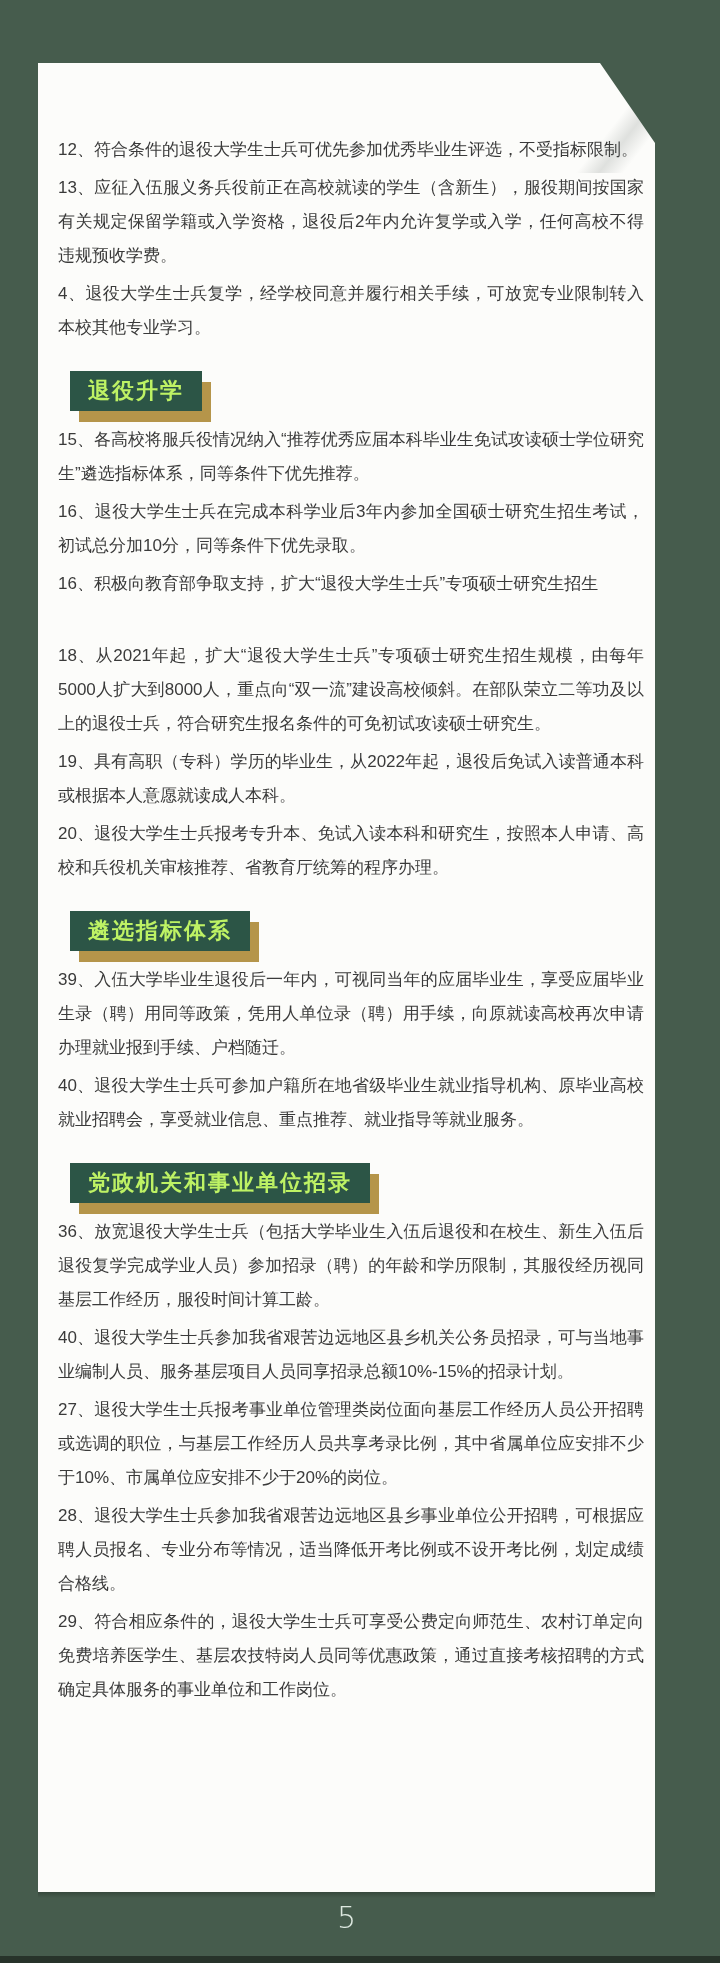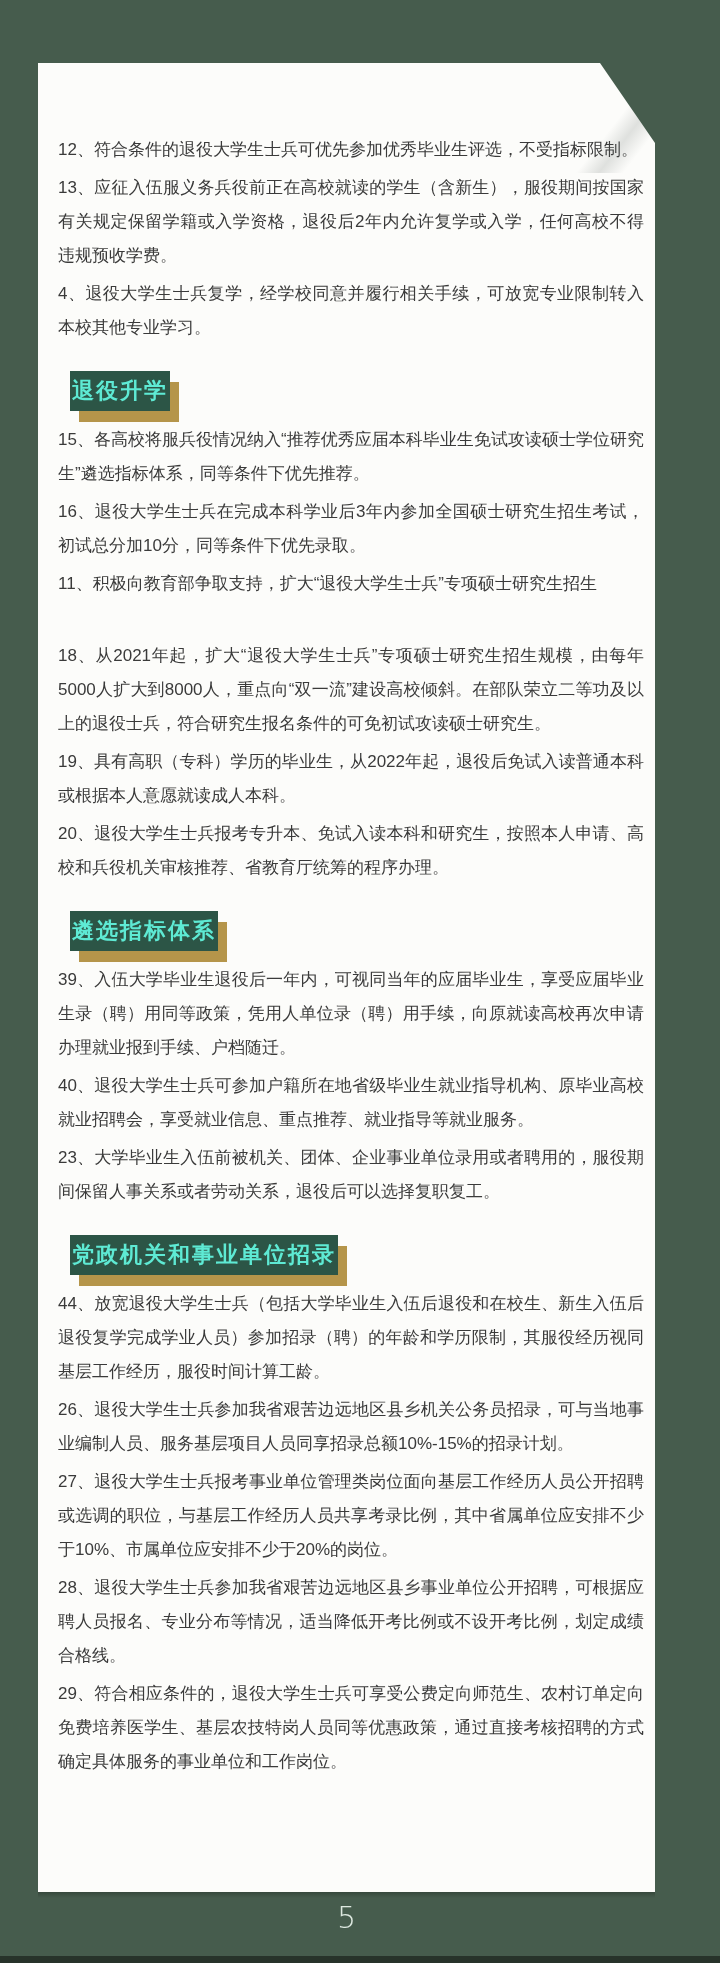--- a/index.html
+++ b/index.html
@@ -39,23 +39,23 @@
     text-align:justify;
     letter-spacing:0;
   }
   .para.gap-after{margin-bottom:38px;}
   .section-header{
     margin:26px 0 12px 12px;
   }
   .section-badge{
     display:inline-block;
     background:var(--header-green);
-    color:#5eead4;
+    color:#bef264;
     font-size:22px;font-weight:bold;letter-spacing:2px;
-    line-height:40px;padding:0 2px;
+    line-height:40px;padding:0 18px;
     box-shadow:9px 11px 0 0 var(--gold);
   }
   .footer{
     position:absolute;left:38px;top:1892px;width:617px;height:64px;
     text-align:center;
   }
   .page-number{
     display:inline-block;margin-top:8px;
     font-size:30px;font-weight:300;color:var(--page-num);
     font-family:"DejaVu Sans","Liberation Sans",sans-serif;
@@ -78,37 +78,36 @@
 
     <p class="para">12、符合条件的退役大学生士兵可优先参加优秀毕业生评选，不受指标限制。</p>
     <p class="para">13、应征入伍服义务兵役前正在高校就读的学生（含新生），服役期间按国家有关规定保留学籍或入学资格，退役后2年内允许复学或入学，任何高校不得违规预收学费。</p>
     <p class="para">4、退役大学生士兵复学，经学校同意并履行相关手续，可放宽专业限制转入本校其他专业学习。</p>
 
     <div class="section-header">
       <span class="section-badge">退役升学</span>
     </div>
     <p class="para">15、各高校将服兵役情况纳入“推荐优秀应届本科毕业生免试攻读硕士学位研究生”遴选指标体系，同等条件下优先推荐。</p>
     <p class="para">16、退役大学生士兵在完成本科学业后3年内参加全国硕士研究生招生考试，初试总分加10分，同等条件下优先录取。</p>
-    <p class="para gap-after">11、积极向教育部争取支持，扩大“退役大学生士兵”专项硕士研究生招生</p>
+    <p class="para gap-after">16、积极向教育部争取支持，扩大“退役大学生士兵”专项硕士研究生招生</p>
     <p class="para">18、从2021年起，扩大“退役大学生士兵”专项硕士研究生招生规模，由每年5000人扩大到8000人，重点向“双一流”建设高校倾斜。在部队荣立二等功及以上的退役士兵，符合研究生报名条件的可免初试攻读硕士研究生。</p>
     <p class="para">19、具有高职（专科）学历的毕业生，从2022年起，退役后免试入读普通本科或根据本人意愿就读成人本科。</p>
     <p class="para">20、退役大学生士兵报考专升本、免试入读本科和研究生，按照本人申请、高校和兵役机关审核推荐、省教育厅统筹的程序办理。</p>
 
     <div class="section-header">
       <span class="section-badge">遴选指标体系</span>
     </div>
     <p class="para">39、入伍大学毕业生退役后一年内，可视同当年的应届毕业生，享受应届毕业生录（聘）用同等政策，凭用人单位录（聘）用手续，向原就读高校再次申请办理就业报到手续、户档随迁。</p>
     <p class="para">40、退役大学生士兵可参加户籍所在地省级毕业生就业指导机构、原毕业高校就业招聘会，享受就业信息、重点推荐、就业指导等就业服务。</p>
-    <p class="para">23、大学毕业生入伍前被机关、团体、企业事业单位录用或者聘用的，服役期间保留人事关系或者劳动关系，退役后可以选择复职复工。</p>
 
     <div class="section-header">
       <span class="section-badge">党政机关和事业单位招录</span>
     </div>
-    <p class="para">44、放宽退役大学生士兵（包括大学毕业生入伍后退役和在校生、新生入伍后退役复学完成学业人员）参加招录（聘）的年龄和学历限制，其服役经历视同基层工作经历，服役时间计算工龄。</p>
-    <p class="para">26、退役大学生士兵参加我省艰苦边远地区县乡机关公务员招录，可与当地事业编制人员、服务基层项目人员同享招录总额10%-15%的招录计划。</p>
+    <p class="para">36、放宽退役大学生士兵（包括大学毕业生入伍后退役和在校生、新生入伍后退役复学完成学业人员）参加招录（聘）的年龄和学历限制，其服役经历视同基层工作经历，服役时间计算工龄。</p>
+    <p class="para">40、退役大学生士兵参加我省艰苦边远地区县乡机关公务员招录，可与当地事业编制人员、服务基层项目人员同享招录总额10%-15%的招录计划。</p>
     <p class="para">27、退役大学生士兵报考事业单位管理类岗位面向基层工作经历人员公开招聘或选调的职位，与基层工作经历人员共享考录比例，其中省属单位应安排不少于10%、市属单位应安排不少于20%的岗位。</p>
     <p class="para">28、退役大学生士兵参加我省艰苦边远地区县乡事业单位公开招聘，可根据应聘人员报名、专业分布等情况，适当降低开考比例或不设开考比例，划定成绩合格线。</p>
     <p class="para">29、符合相应条件的，退役大学生士兵可享受公费定向师范生、农村订单定向免费培养医学生、基层农技特岗人员同等优惠政策，通过直接考核招聘的方式确定具体服务的事业单位和工作岗位。</p>
 
   </div>
 </div>
 
 <div class="card-edge-shadow"></div>
 
 <div class="footer">

